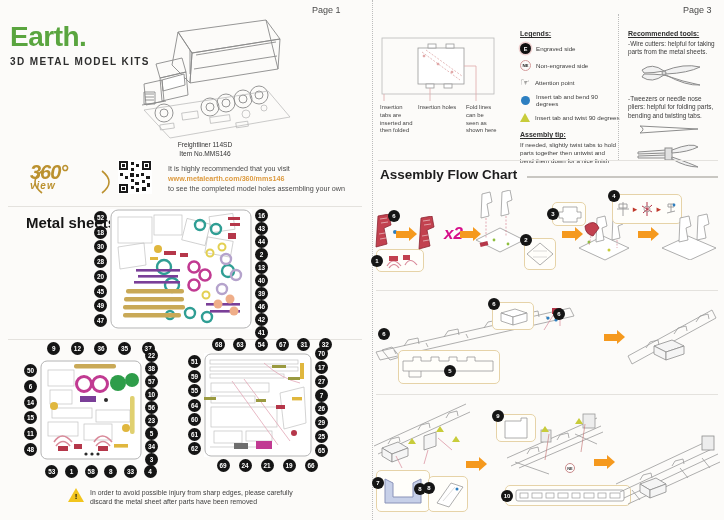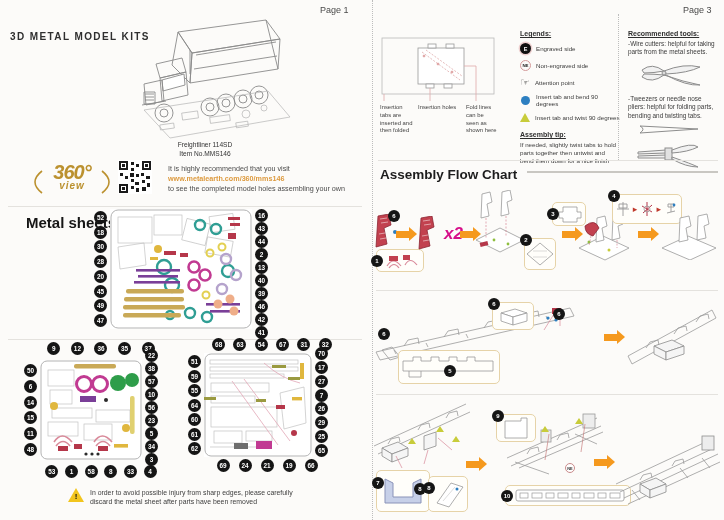--- a/index.html
+++ b/index.html
@@ -10,21 +10,21 @@
 .hline{position:absolute;border-top:1px solid #e4e2de}
 .dotv{position:absolute;border-left:1px dotted #bdbdbd}
 .pagelab{font-size:9px;color:#4a4a4a}
 
 .logo-word{font-size:28px;font-weight:bold;line-height:25px;letter-spacing:-.5px;color:var(--brand_green,#5aa53f)}
 .tagline{margin-top:7px;font-size:10px;font-weight:bold;letter-spacing:1.4px;color:#2f2f2f}
 
 .cap{font-size:6.6px;line-height:8.6px;text-align:center;color:#333}
 .visit{font-size:7.2px;line-height:9.8px;color:#4c4c4c}
 .url{color:var(--url_orange,#dd9a3e);font-weight:bold}
-.b360{color:var(--gold,#bb912f);text-align:center;font-style:italic;font-weight:bold}
+.b360{color:var(--gold,#bb912f);text-align:left;font-style:italic;font-weight:bold}
 .b360 .n{font-size:20px;line-height:18px;letter-spacing:-1px}
 .b360 .v{font-size:10px;letter-spacing:1px;line-height:10px}
 .mshead{font-size:15px;font-weight:bold;color:#161616}
 
 .badge{width:13px;height:13px;border-radius:50%;background:#151515;color:#fff;
   font-size:6.4px;font-weight:bold;display:flex;align-items:center;justify-content:center;flex:none}
 .bcol{display:flex;flex-direction:column;justify-content:space-between;align-items:center}
 .brow{display:flex;justify-content:space-around;align-items:center}
 .smid{display:flex;align-items:center;gap:3px}
 .sheet-svg{background:#fff}
@@ -43,21 +43,21 @@
 .cne{width:11px;height:11px;border-radius:50%;border:1px solid #d49a9a;color:#222;font-size:4.4px;font-weight:bold;
   display:flex;align-items:center;justify-content:center;flex:none}
 .hand{font-size:11px;color:#555;line-height:10px;flex:none}
 .bdot{width:9px;height:9px;border-radius:50%;background:var(--blue_dot,#2d7fc1);flex:none;margin:0 1px}
 .ytri{width:10px;height:9px;background:var(--twist_triangle,#c8cc3a);
   clip-path:polygon(50% 0,100% 100%,0 100%);flex:none}
 .tiptx{font-size:6.2px;line-height:8.2px;margin-top:3px;color:#3c3c3c;}
 .tooltx{font-size:6.4px;line-height:8.4px;color:#3c3c3c;margin-top:3px}
 .inslab{font-size:5.9px;line-height:7.8px;color:#444}
 
-.flowtitle{display:flex;}
+.flowtitle{display:flex;align-items:center}
 .flowtitle .t{font-size:13.5px;font-weight:bold;color:#1d1d1d;white-space:nowrap}
 .flowtitle .ln{flex:1;border-top:2px solid #c9c7c2;margin-left:10px;margin-top:4px}
 .arrow{position:absolute;width:13px;height:7px;background:var(--arrow_orange,#f5991e)}
 .arrow::after{content:"";position:absolute;left:100%;top:-4px;
   border-left:8px solid var(--arrow_orange,#f5991e);border-top:7.5px solid transparent;border-bottom:7.5px solid transparent}
 .x2{font-size:17px;font-weight:bold;font-style:italic;color:var(--magenta,#d60f8a)}
 .cbox{position:absolute;background:#fffefa;border:1px solid #e6d3a8;border-radius:5px}
 .cbox .badge{position:absolute;width:12px;height:12px;font-size:6px}
 .fb{width:12px;height:12px;border-radius:50%;background:#151515;color:#fff;font-size:6px;font-weight:bold;
   display:flex;align-items:center;justify-content:center;position:absolute}
@@ -65,23 +65,24 @@
 .rarr{color:#c0392b;font-size:9px;line-height:9px}
 .ne{position:absolute;width:10px;height:10px;border-radius:50%;border:1px solid #c98a8a;background:#fff;
   color:#333;font-size:3.9px;font-weight:bold;display:flex;align-items:center;justify-content:center}
 </style>
 </head>
 <body>
 
 <div class="canvas">
 
   <div class="abs" style="left:0;top:0;width:372px;height:520px">
-    <div class="abs pagelab" style="left:320px;top:5px">Page 1</div>
+    <div class="abs pagelab" style="left:312px;top:5px">Page 1</div>
 
     <div class="abs" style="left:10px;top:24px">
+      <div class="logo-word">Earth.</div>
       <div class="tagline">3D METAL MODEL KITS</div>
     </div>
 
     <svg class="abs" style="left:116px;top:12px" width="178" height="128" viewBox="0 0 178 128">
       <g stroke="#8a8a8a" fill="none" stroke-width="0.9" stroke-linejoin="round">
         <polygon points="62,20 150,8 164,27 76,41"></polygon>
         <polygon points="76,41 164,27 162,57 74,71"></polygon>
         <polygon points="62,20 76,41 74,71 56,53"></polygon>
         <path d="M80,43 L160,30 M78,57 L161,44 M150,8 L162,57"></path>
         <polygon points="40,52 66,46 70,60 44,66"></polygon>

